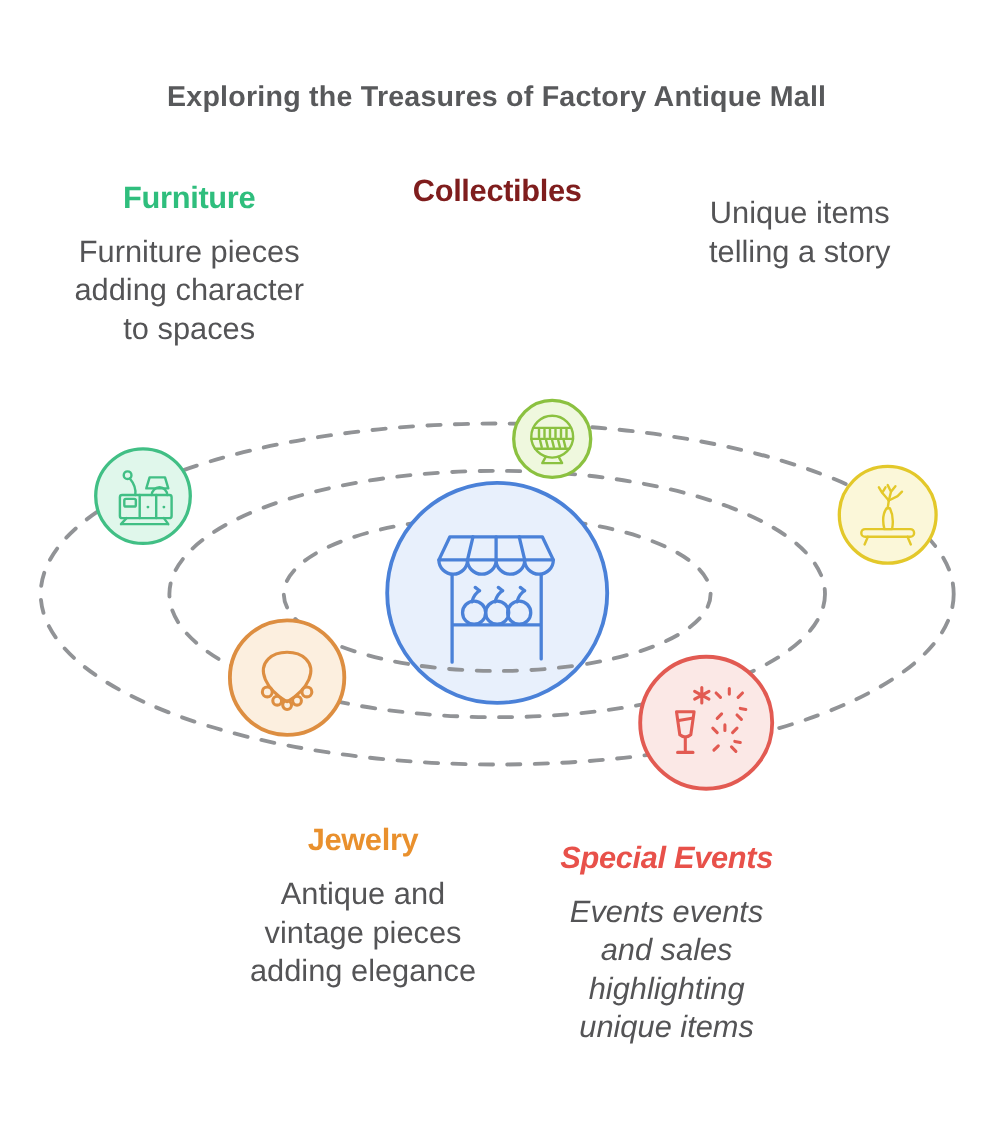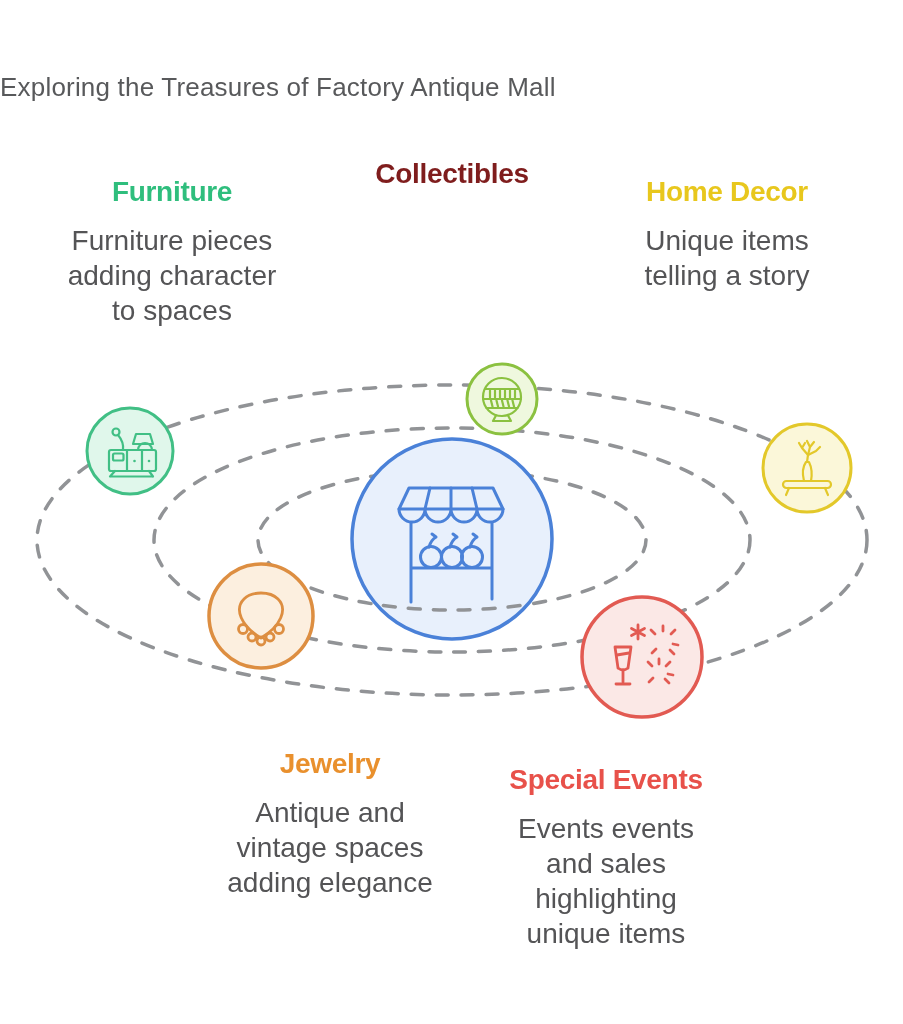--- a/index.html
+++ b/index.html
@@ -1,33 +1,33 @@
 <!DOCTYPE html>
 <html><head>
 <meta charset="utf-8">
 <style>
   html,body{margin:0;padding:0;background:#ffffff;}
   body{width:903px;height:1024px;position:relative;overflow:hidden;
        font-family:"Liberation Sans","DejaVu Sans",sans-serif;}
   .canvas{position:absolute;inset:0;width:903px;height:1024px;background:#ffffff;}
-  .page-title{position:absolute;top:72px;left:0;width:903px;
-    font-size:26px;letter-spacing:0.2px;color:#58595b;font-weight:400;}
+  .page-title{position:absolute;top:72px;left:0;width:903px;text-align:center;
+    font-size:26px;letter-spacing:0.2px;color:#58595b;font-weight:700;}
   .cat-label{position:absolute;text-align:center;}
   .cat-label h2{margin:0 0 15px 0;font-size:28px;font-weight:700;letter-spacing:-0.3px;}
   .cat-label p{margin:0;font-size:28px;line-height:35px;color:#545456;white-space:pre-line;}
   .accent-furniture{color:#2fbe7d;}
   .accent-collectibles{color:#7f1d1d;}
   .accent-homedecor{color:#e8c71d;}
   .accent-jewelry{color:#e9902d;}
   .accent-events{color:#e8514a;}
-  #furniture-label{left:47px;top:176px;width:250px;}
+  #furniture-label{left:47px;top:164px;width:250px;}
   #collectibles-label{left:342px;top:158px;width:220px;}
   #homedecor-label{left:612px;top:176px;width:230px;}
   #jewelry-label{left:215px;top:748px;width:230px;}
-  #events-label{left:506px;top:764px;width:200px;}
+  #events-label{left:506px;top:764px;width:200px;font-style:italic;}
   svg.diagram{position:absolute;left:0;top:0;}
   .orbit{fill:none;stroke:#919396;stroke-width:3.5;stroke-dasharray:12 13;stroke-linecap:round;}
   .icon-stroke{fill:none;stroke-linecap:round;stroke-linejoin:round;}
 </style>
 </head>
 <body>
 
 <div class="canvas">
 
   <div class="page-title">Exploring the Treasures of Factory Antique Mall</div>
@@ -37,29 +37,28 @@
     <p>Furniture pieces
 adding character
 to spaces</p>
   </div>
 
   <div class="cat-label" id="collectibles-label">
     <h2 class="accent-collectibles">Collectibles</h2>
   </div>
 
   <div class="cat-label" id="homedecor-label">
-    <h2 class="accent-homedecor">Home Decor</h2>
     <p>Unique items
 telling a story</p>
   </div>
 
   <div class="cat-label" id="jewelry-label">
     <h2 class="accent-jewelry">Jewelry</h2>
     <p>Antique and
-vintage spaces
+vintage pieces
 adding elegance</p>
   </div>
 
   <div class="cat-label" id="events-label">
     <h2 class="accent-events">Special Events</h2>
     <p>Events events
 and sales
 highlighting
 unique items</p>
   </div>

